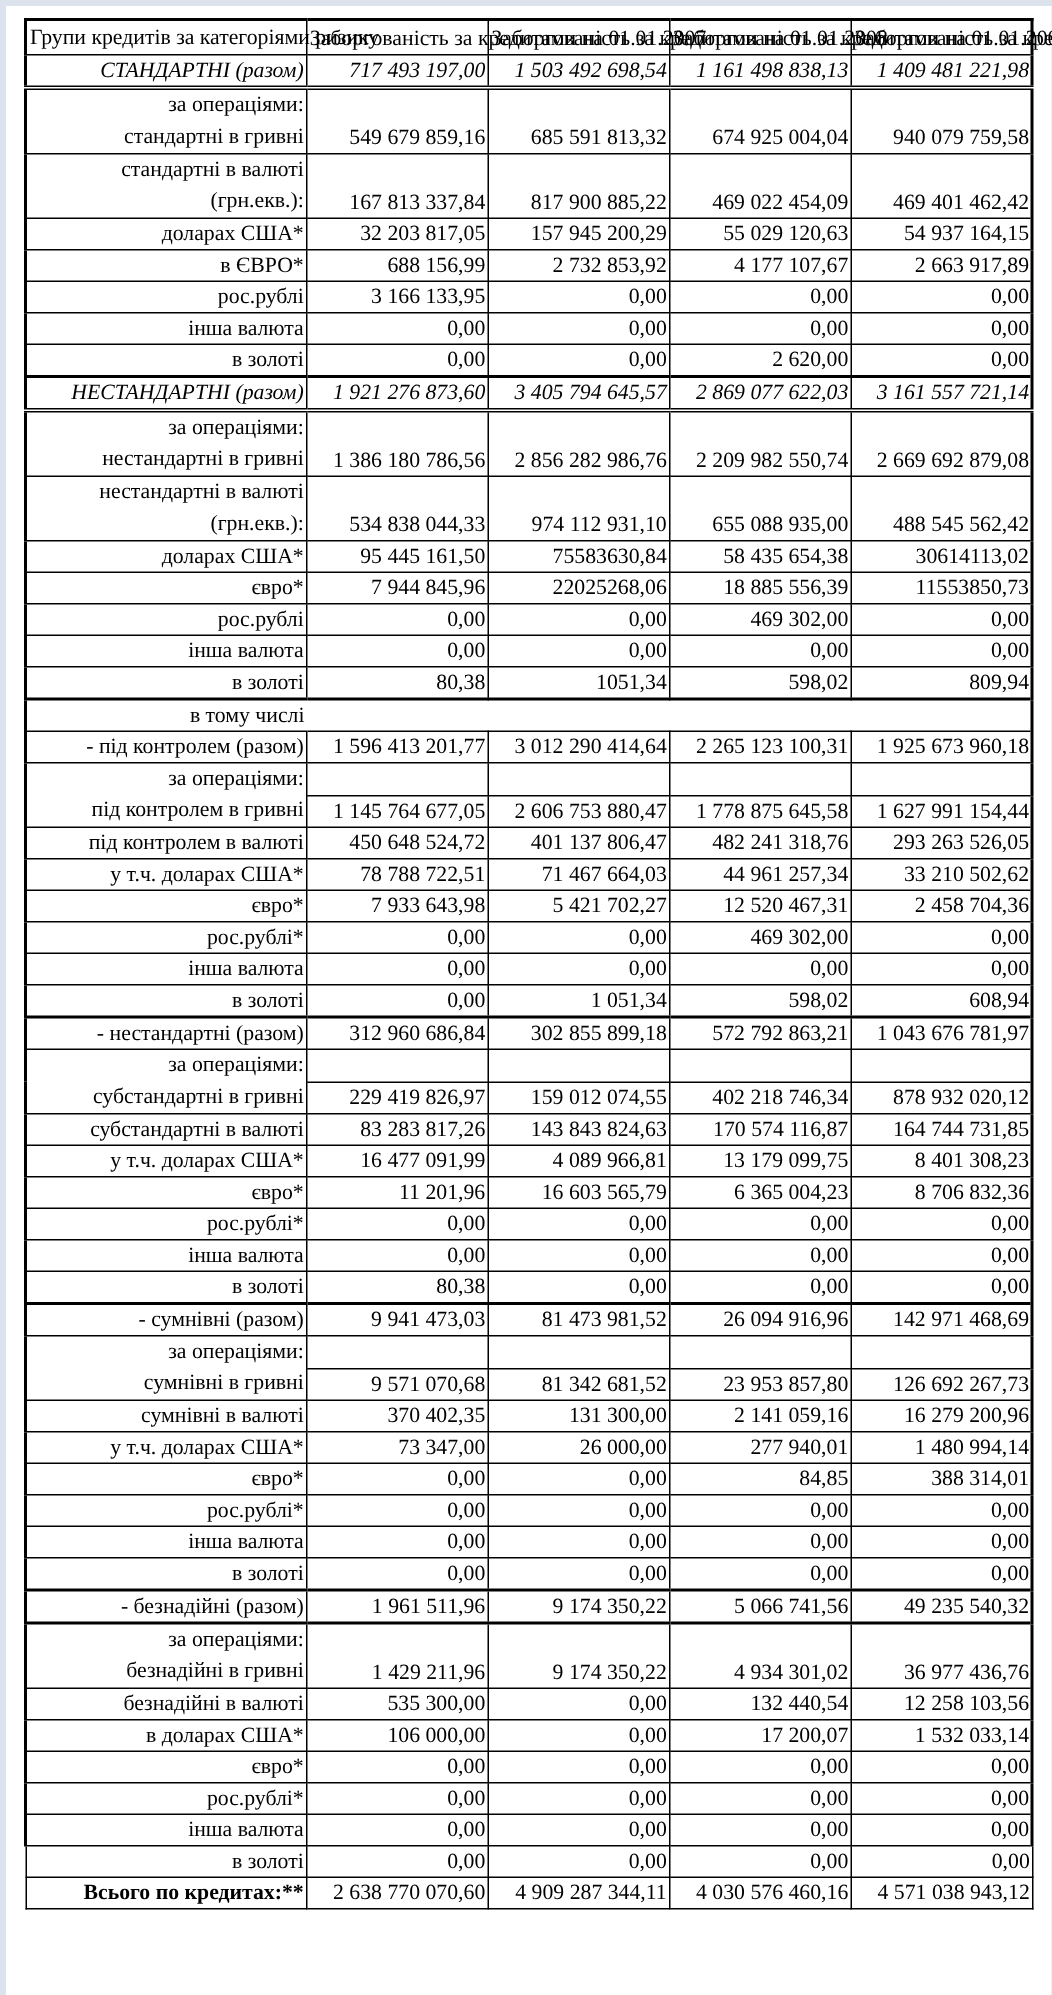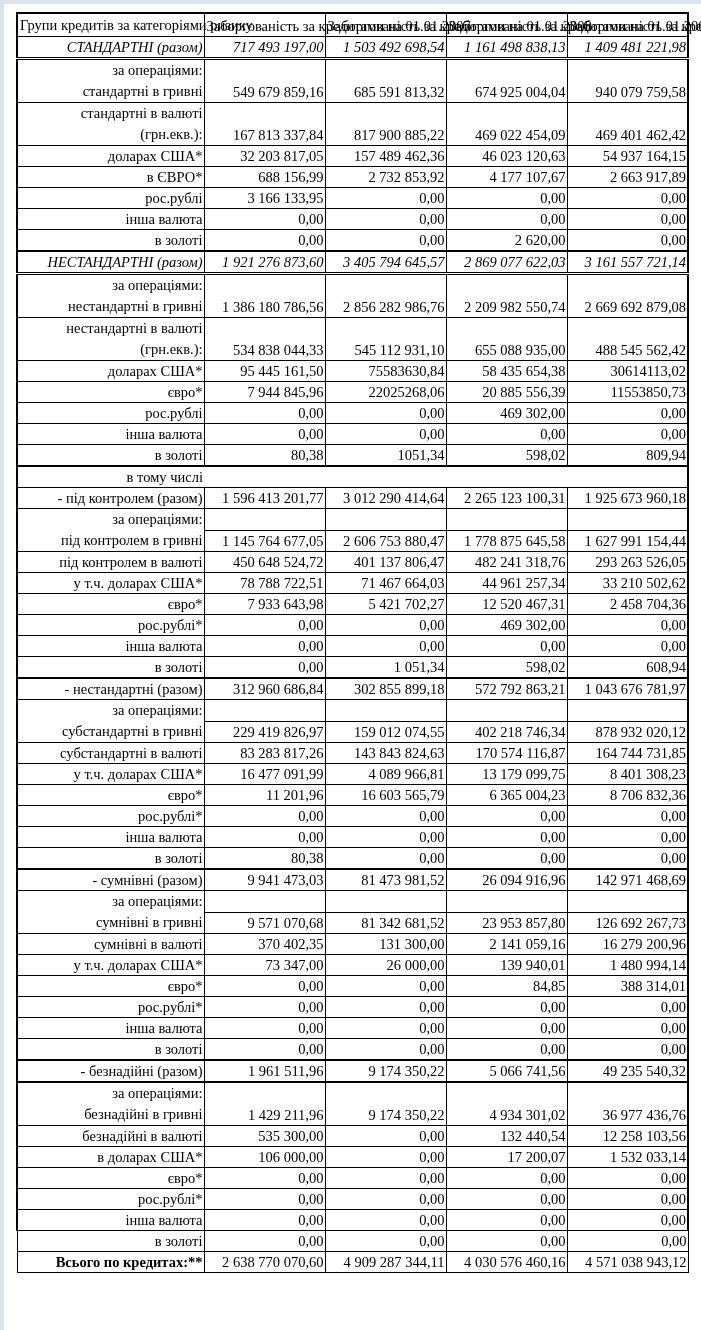--- a/index.html
+++ b/index.html
@@ -85,22 +85,22 @@
     <tr class="tall">
       <td class="two-line outer-left"><span>стандартні в валюті</span><br><span>(грн.екв.):</span></td>
       <td>167 813 337,84</td>
       <td>817 900 885,22</td>
       <td>469 022 454,09</td>
       <td class="outer-right">469 401 462,42</td>
     </tr>
     <tr>
       <td class="outer-left">доларах США*</td>
       <td>32 203 817,05</td>
-      <td>157 489 462,36</td>
-      <td>46 023 120,63</td>
+      <td>157 945 200,29</td>
+      <td>55 029 120,63</td>
       <td class="outer-right">54 937 164,15</td>
     </tr>
     <tr>
       <td class="outer-left">в ЄВРО*</td>
       <td>688 156,99</td>
       <td>2 732 853,92</td>
       <td>4 177 107,67</td>
       <td class="outer-right">2 663 917,89</td>
     </tr>
     <tr>
@@ -135,36 +135,36 @@
     <tr class="tall">
       <td class="two-line outer-left"><span>за операціями:</span><br><span>нестандартні в гривні</span></td>
       <td>1 386 180 786,56</td>
       <td>2 856 282 986,76</td>
       <td>2 209 982 550,74</td>
       <td class="outer-right">2 669 692 879,08</td>
     </tr>
     <tr class="tall">
       <td class="two-line outer-left"><span>нестандартні в валюті</span><br><span>(грн.екв.):</span></td>
       <td>534 838 044,33</td>
-      <td>545 112 931,10</td>
+      <td>974 112 931,10</td>
       <td>655 088 935,00</td>
       <td class="outer-right">488 545 562,42</td>
     </tr>
     <tr>
       <td class="outer-left">доларах США*</td>
       <td>95 445 161,50</td>
       <td>75583630,84</td>
       <td>58 435 654,38</td>
       <td class="outer-right">30614113,02</td>
     </tr>
     <tr>
       <td class="outer-left">євро*</td>
       <td>7 944 845,96</td>
       <td>22025268,06</td>
-      <td>20 885 556,39</td>
+      <td>18 885 556,39</td>
       <td class="outer-right">11553850,73</td>
     </tr>
     <tr>
       <td class="outer-left">рос.рублі</td>
       <td>0,00</td>
       <td>0,00</td>
       <td>469 302,00</td>
       <td class="outer-right">0,00</td>
     </tr>
     <tr>
@@ -336,21 +336,21 @@
       <td class="outer-left">сумнівні в валюті</td>
       <td>370 402,35</td>
       <td>131 300,00</td>
       <td>2 141 059,16</td>
       <td class="outer-right">16 279 200,96</td>
     </tr>
     <tr>
       <td class="outer-left">у т.ч. доларах США*</td>
       <td>73 347,00</td>
       <td>26 000,00</td>
-      <td>139 940,01</td>
+      <td>277 940,01</td>
       <td class="outer-right">1 480 994,14</td>
     </tr>
     <tr>
       <td class="outer-left">євро*</td>
       <td>0,00</td>
       <td>0,00</td>
       <td>84,85</td>
       <td class="outer-right">388 314,01</td>
     </tr>
     <tr>

